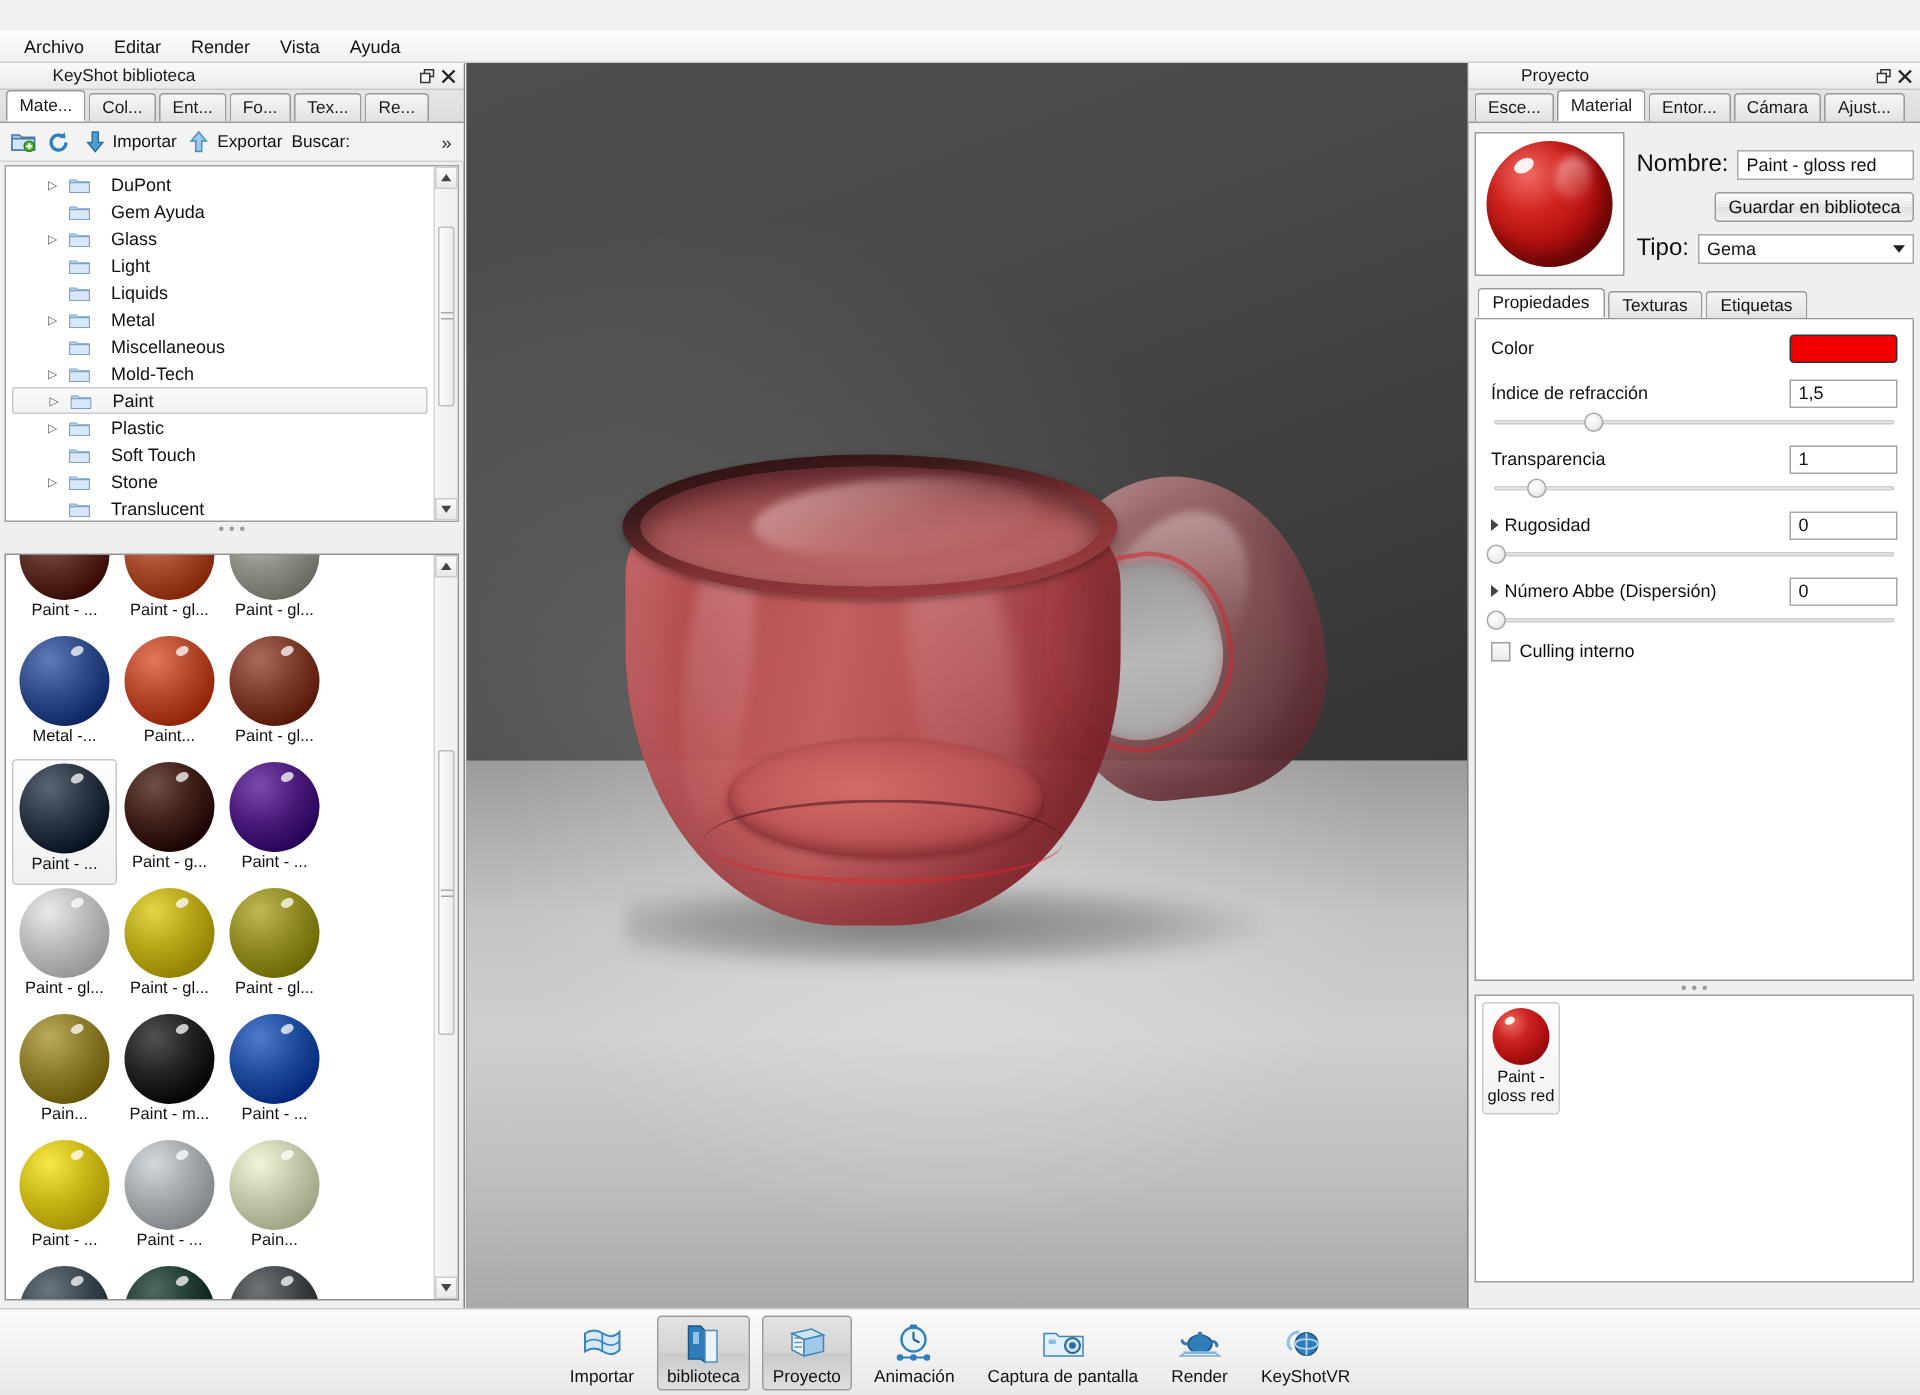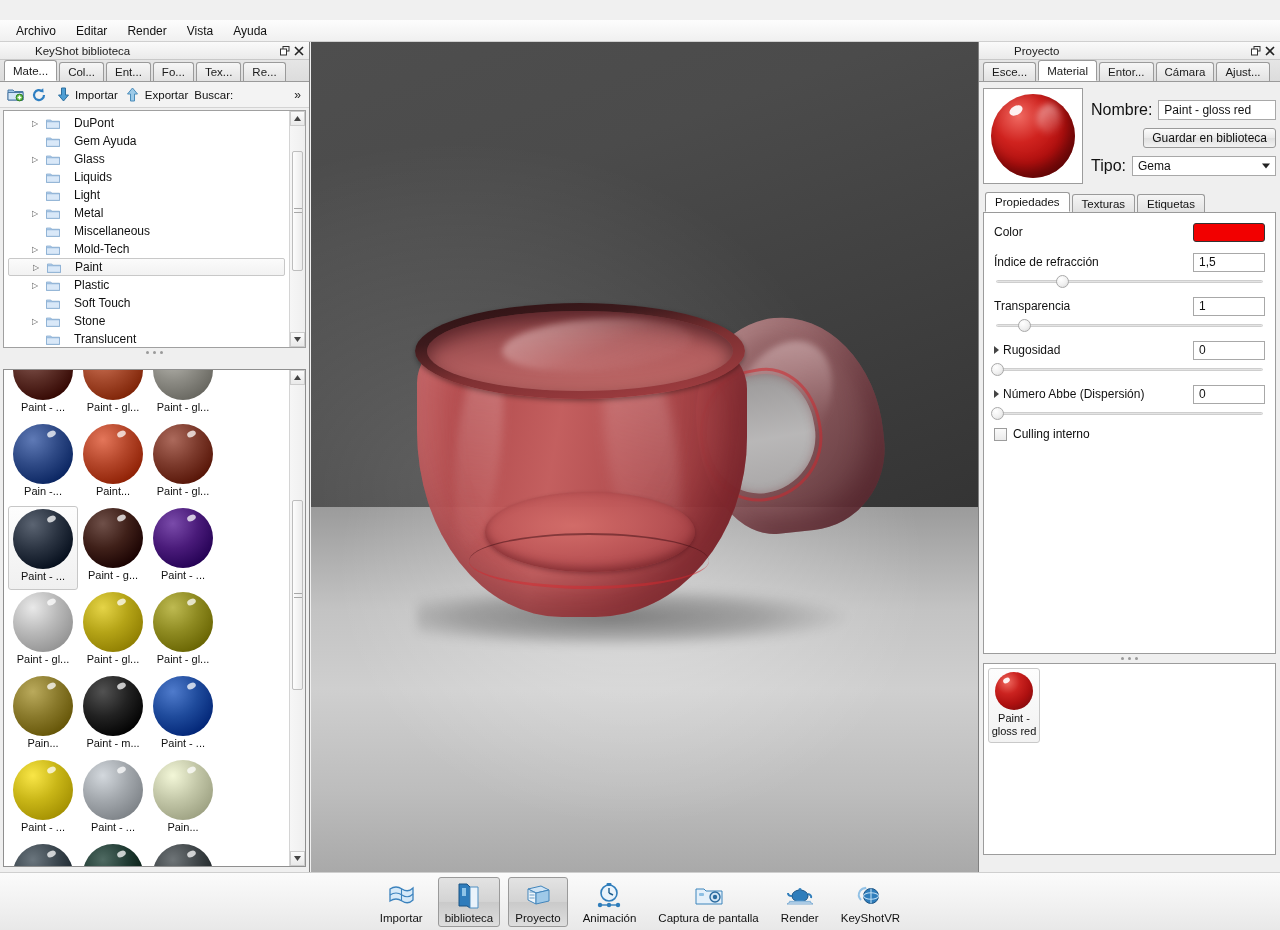--- a/index.html
+++ b/index.html
@@ -452,31 +452,31 @@
             <span class="tree-label">Glass</span>
           </div>
           <div class="tree-row">
             <span class="arrow empty">▷</span>
             <span style="display: inline-flex; margin-right: 7px;">
               <svg class="folder-ico" viewBox="0 0 16 12">
                 <path d="M0.5 2 h5 l1.2 1.4 H15.5 V11.5 H0.5 Z" fill="#b9d3ee" stroke="#7ba3cb" stroke-width="0.8"></path>
                 <path d="M0.5 4 H15.5 V11.5 H0.5 Z" fill="#d9e8f8" stroke="#7ba3cb" stroke-width="0.8"></path>
               </svg>
             </span>
+            <span class="tree-label">Light</span>
+          </div>
+          <div class="tree-row">
+            <span class="arrow empty">▷</span>
+            <span style="display: inline-flex; margin-right: 7px;">
+              <svg class="folder-ico" viewBox="0 0 16 12">
+                <path d="M0.5 2 h5 l1.2 1.4 H15.5 V11.5 H0.5 Z" fill="#b9d3ee" stroke="#7ba3cb" stroke-width="0.8"></path>
+                <path d="M0.5 4 H15.5 V11.5 H0.5 Z" fill="#d9e8f8" stroke="#7ba3cb" stroke-width="0.8"></path>
+              </svg>
+            </span>
             <span class="tree-label">Liquids</span>
-          </div>
-          <div class="tree-row">
-            <span class="arrow empty">▷</span>
-            <span style="display: inline-flex; margin-right: 7px;">
-              <svg class="folder-ico" viewBox="0 0 16 12">
-                <path d="M0.5 2 h5 l1.2 1.4 H15.5 V11.5 H0.5 Z" fill="#b9d3ee" stroke="#7ba3cb" stroke-width="0.8"></path>
-                <path d="M0.5 4 H15.5 V11.5 H0.5 Z" fill="#d9e8f8" stroke="#7ba3cb" stroke-width="0.8"></path>
-              </svg>
-            </span>
-            <span class="tree-label">Light</span>
           </div>
           <div class="tree-row">
             <span class="arrow">▷</span>
             <span style="display: inline-flex; margin-right: 7px;">
               <svg class="folder-ico" viewBox="0 0 16 12">
                 <path d="M0.5 2 h5 l1.2 1.4 H15.5 V11.5 H0.5 Z" fill="#b9d3ee" stroke="#7ba3cb" stroke-width="0.8"></path>
                 <path d="M0.5 4 H15.5 V11.5 H0.5 Z" fill="#d9e8f8" stroke="#7ba3cb" stroke-width="0.8"></path>
               </svg>
             </span>
             <span class="tree-label">Metal</span>
@@ -585,21 +585,21 @@
             <div class="swatch">
               <div class="ball" style="background: radial-gradient(circle at 33% 26%, rgb(212, 121, 92) 0%, rgb(164, 73, 44) 42%, rgb(124, 33, 4) 82%, rgb(102, 11, 0) 100%);"></div>
               <div class="swatch-label">Paint - gl...</div>
             </div>
             <div class="swatch">
               <div class="ball" style="background: radial-gradient(circle at 33% 26%, rgb(189, 188, 181) 0%, rgb(141, 140, 133) 42%, rgb(101, 100, 93) 82%, rgb(79, 78, 71) 100%);"></div>
               <div class="swatch-label">Paint - gl...</div>
             </div>
             <div class="swatch">
               <div class="ball" style="background: radial-gradient(circle at 33% 26%, rgb(95, 122, 182) 0%, rgb(47, 74, 134) 42%, rgb(7, 34, 94) 82%, rgb(0, 12, 72) 100%);"></div>
-              <div class="swatch-label">Pain -...</div>
+              <div class="swatch-label">Metal -...</div>
             </div>
             <div class="swatch">
               <div class="ball" style="background: radial-gradient(circle at 33% 26%, rgb(228, 118, 90) 0%, rgb(180, 70, 42) 42%, rgb(140, 30, 2) 82%, rgb(118, 8, 0) 100%);"></div>
               <div class="swatch-label">Paint...</div>
             </div>
             <div class="swatch">
               <div class="ball" style="background: radial-gradient(circle at 33% 26%, rgb(172, 106, 92) 0%, rgb(124, 58, 44) 42%, rgb(84, 18, 4) 82%, rgb(62, 0, 0) 100%);"></div>
               <div class="swatch-label">Paint - gl...</div>
             </div>
             <div class="swatch selected">

